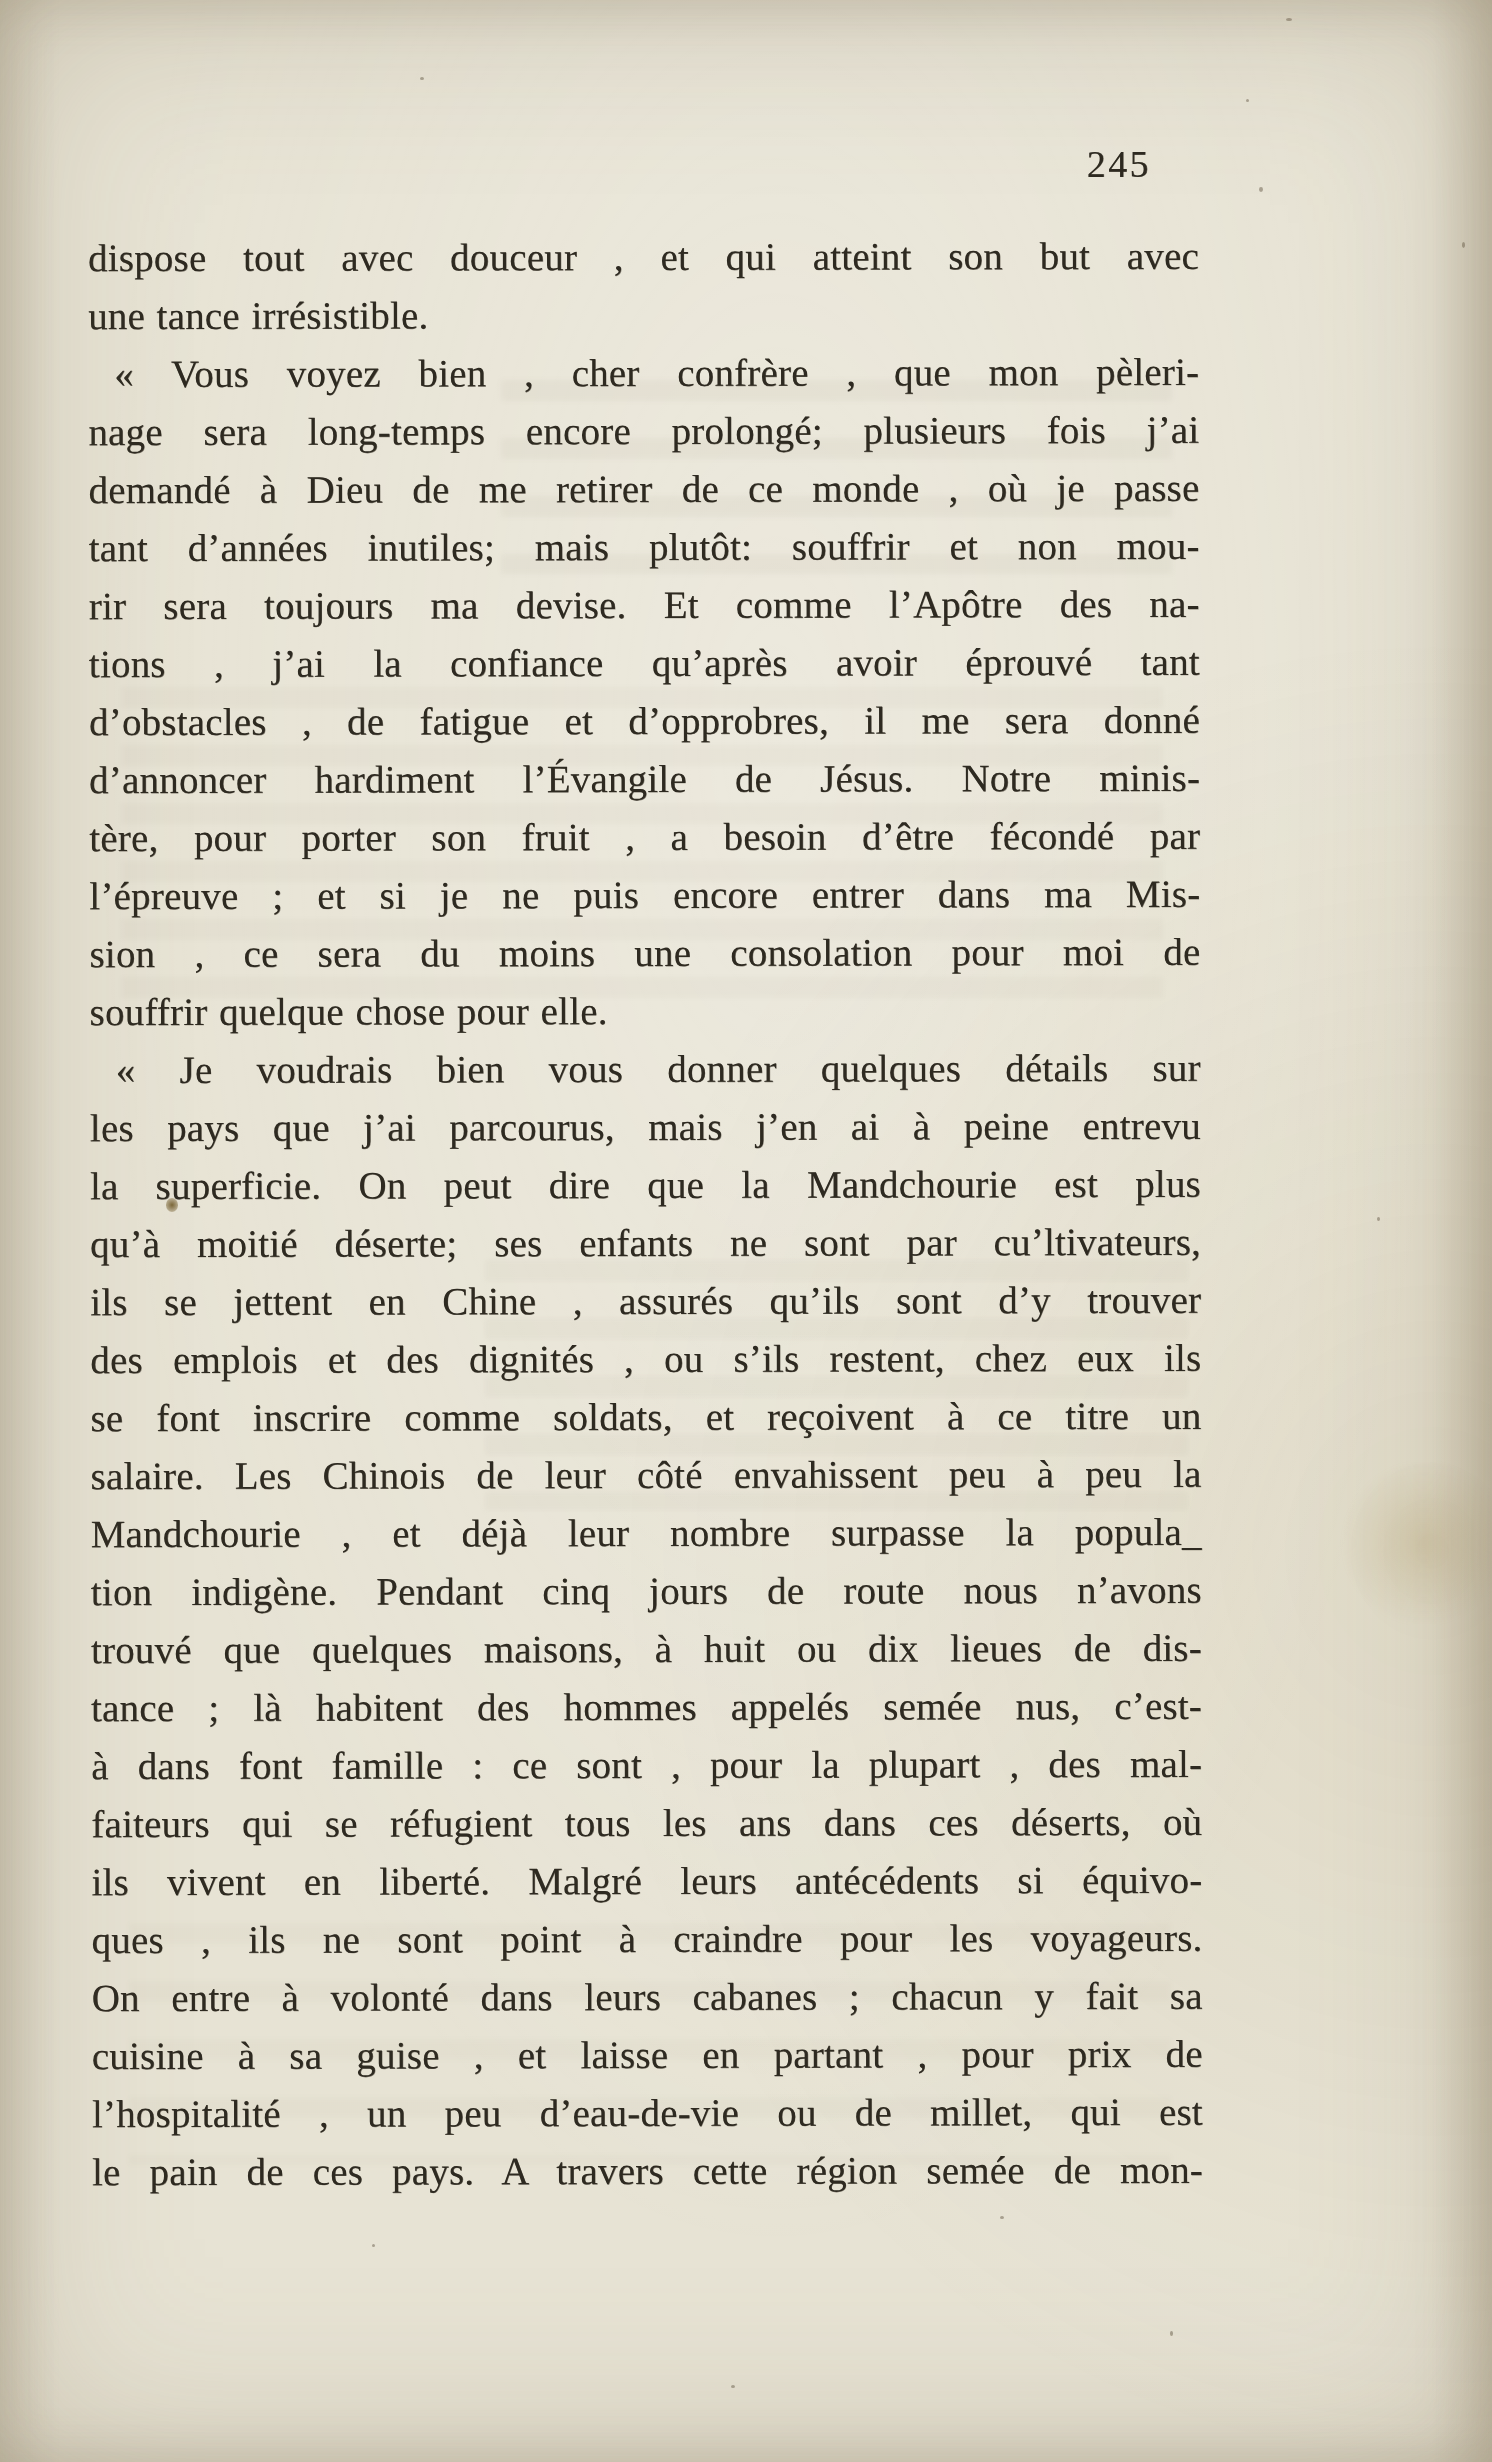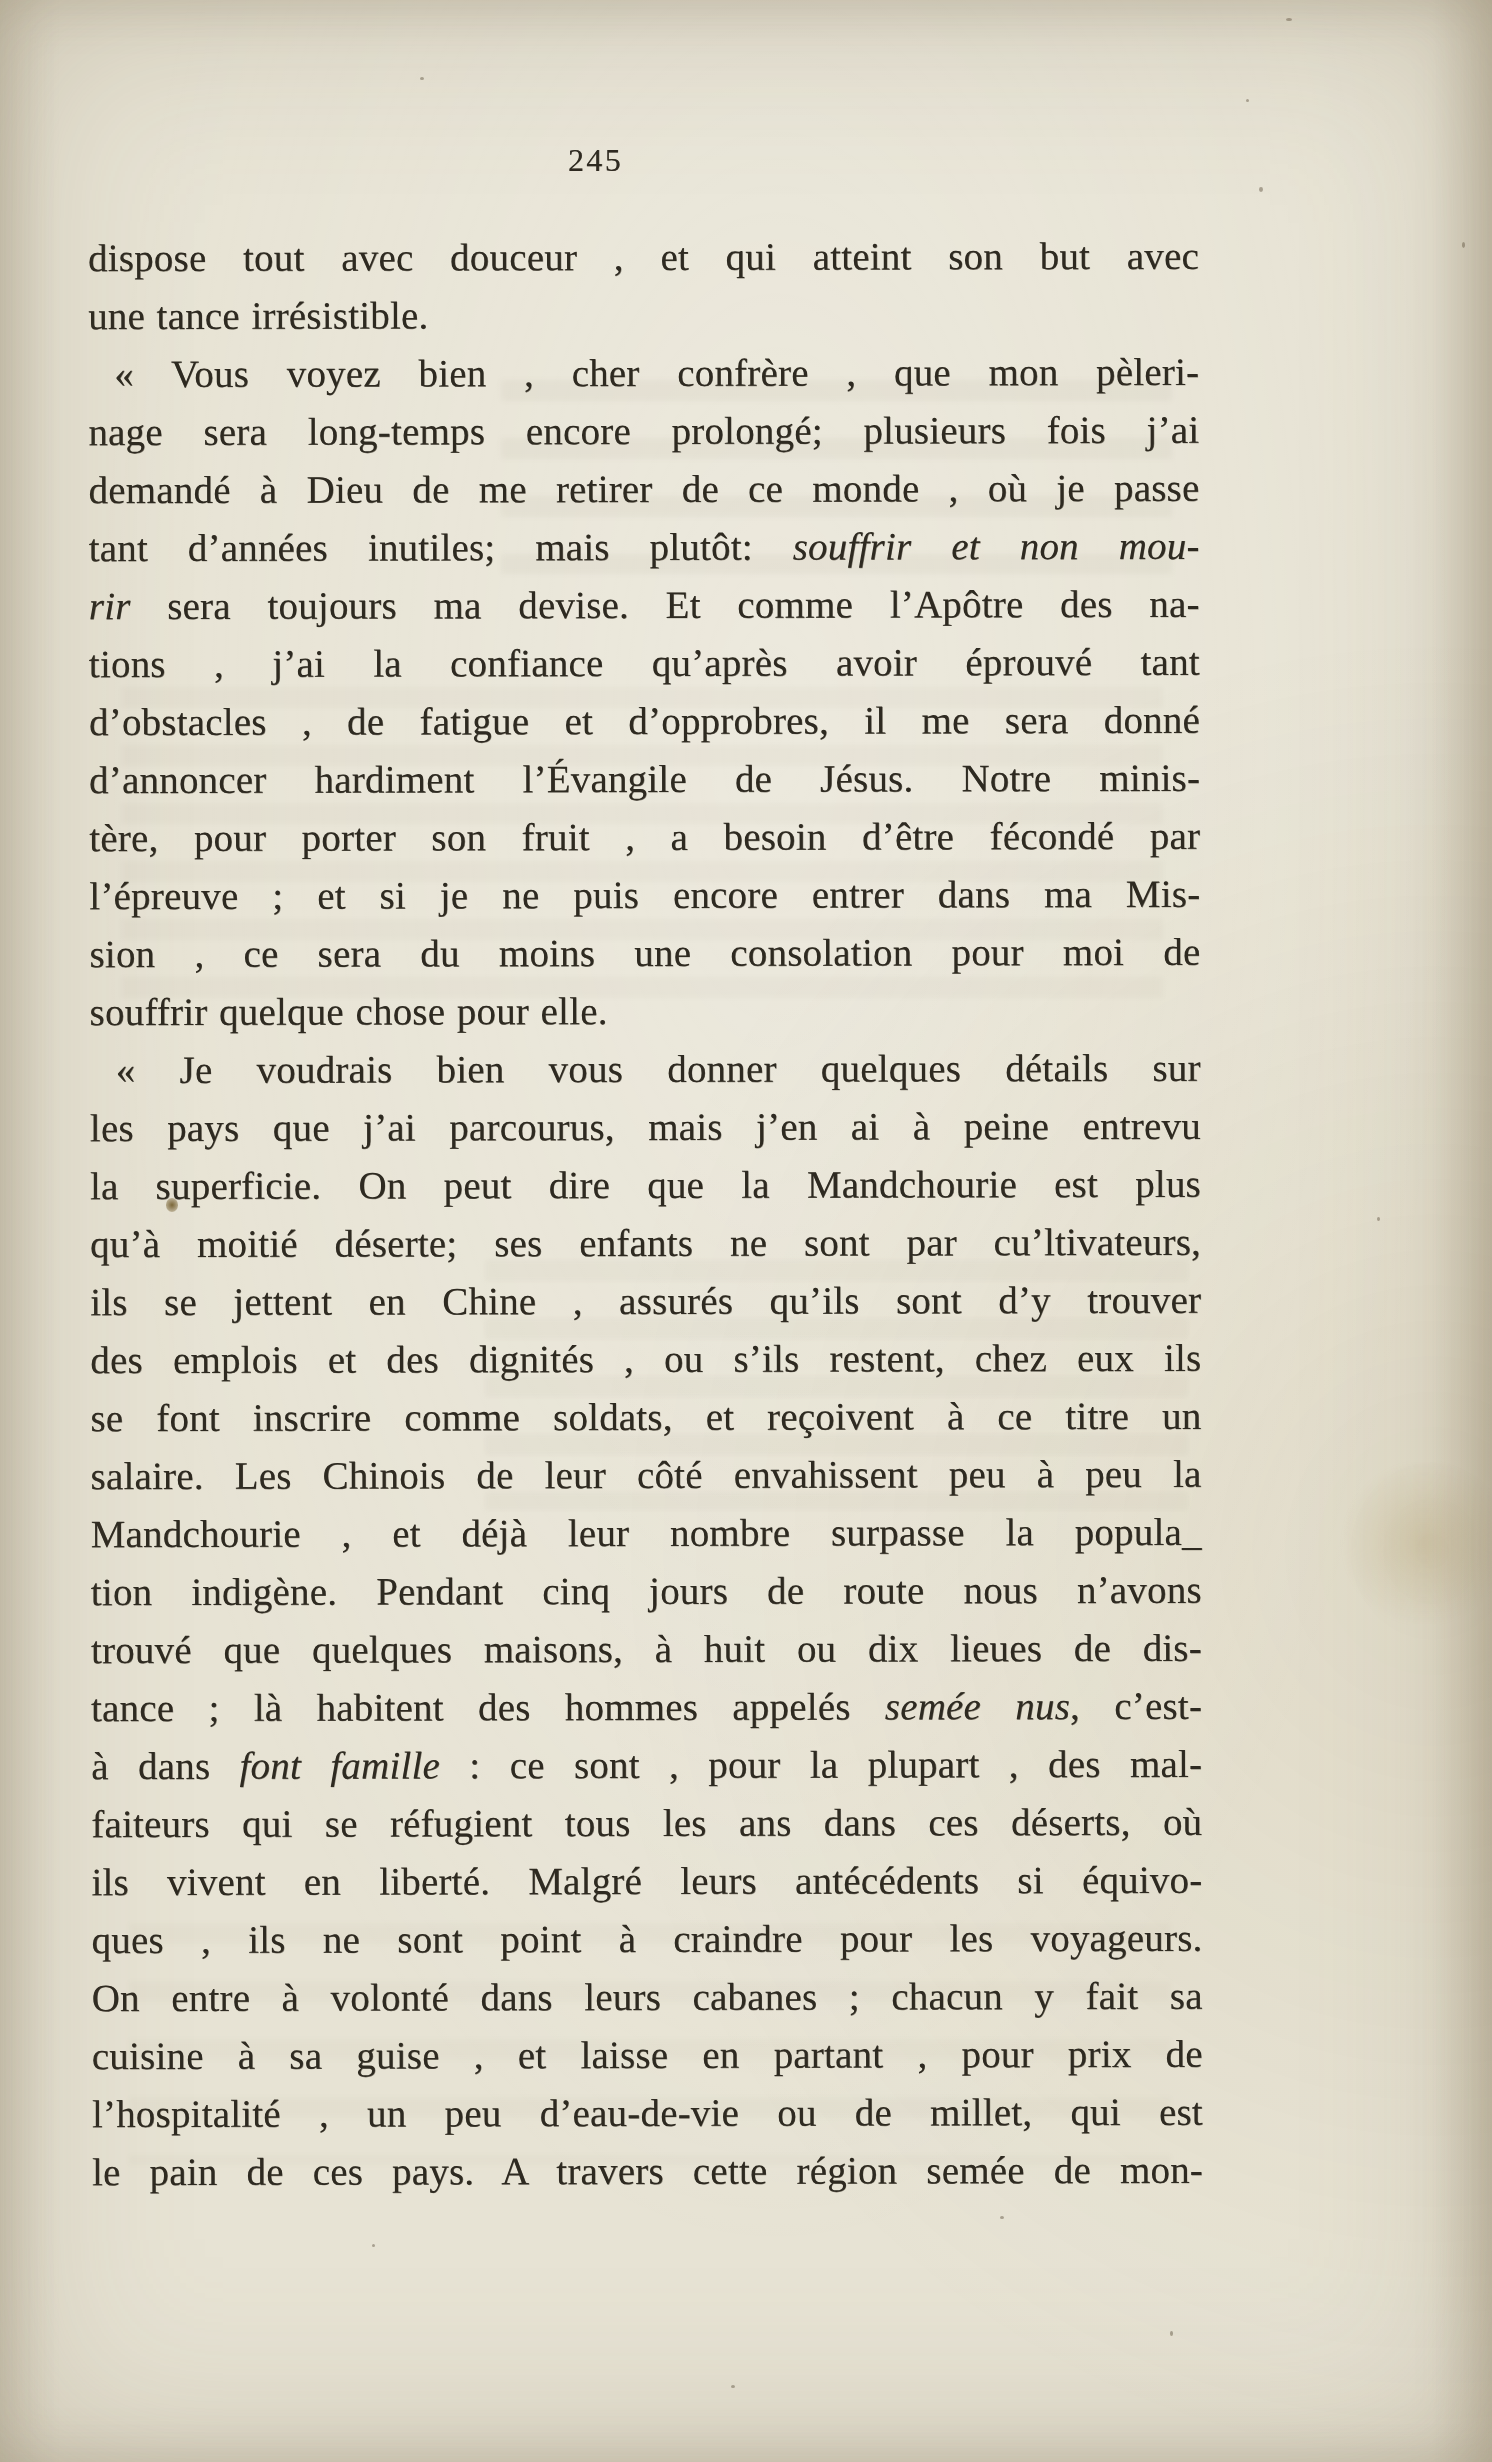--- a/index.html
+++ b/index.html
@@ -19,23 +19,23 @@
     position: absolute; left: 0; top: 0; right: 0; bottom: 0;
     box-shadow:
       inset 0 0 186px rgba(125,110,80,0.30),
       inset -24px 0 57px rgba(110,95,65,0.16),
       inset 16px 0 44px rgba(110,95,65,0.10);
     pointer-events: none;
   }
   .page-number {
     position: absolute;
     top: 142px; left: 90px; width: 1111px;
-    text-align: center;
+    text-align: right;
     transform: translateX(-50px);
-    font-size: 32px;
+    font-size: 38px;
     letter-spacing: 2.4px;
     text-shadow: 0.4px 0.4px 0.6px rgba(45,38,28,0.55);
   }
   .text-block {
     position: absolute;
     left: 90px; top: 228px; width: 1111px;
     transform: rotate(-0.12deg);
   }
   .line {
     height: 58px;
@@ -43,21 +43,21 @@
     font-size: 39px;
     letter-spacing: 0.2px;
     word-spacing: 1.6px;
     text-align: justify;
     text-align-last: justify;
     text-shadow: 0.4px 0.4px 0.6px rgba(45,38,28,0.55);
     white-space: normal;
   }
   .line.no-just { text-align: left; text-align-last: left; }
   .line.indent { padding-left: 26px; }
-  .it { font-style: italic; }
+  .it { }
   .ghost {
     position: absolute;
     filter: blur(2.4px);
     opacity: 0.55;
     background: repeating-linear-gradient(180deg,
       rgba(125,115,92,0.10) 0px, rgba(125,115,92,0.10) 21px,
       rgba(0,0,0,0) 21px, rgba(0,0,0,0) 58px);
     pointer-events: none;
   }
   .paper-stain {

